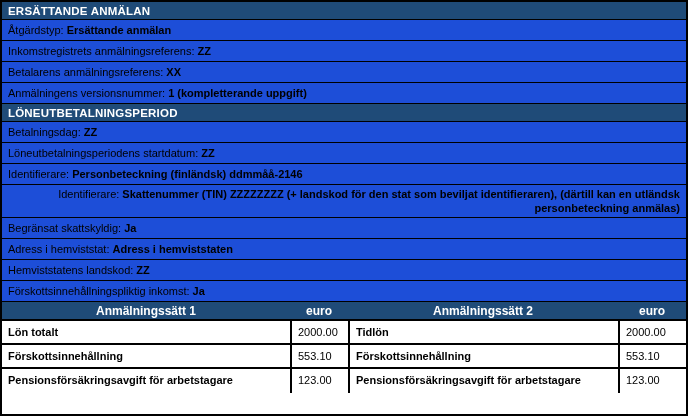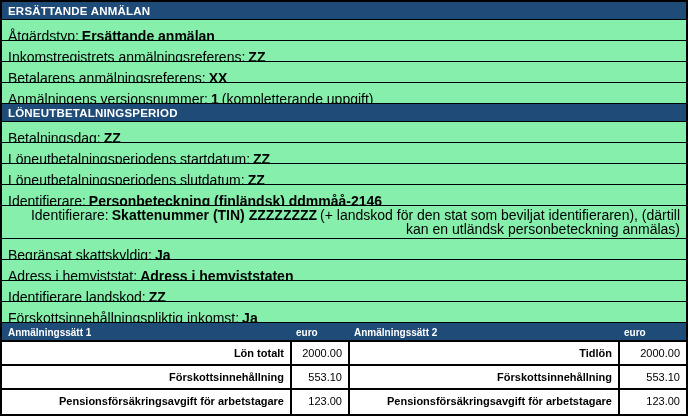--- a/index.html
+++ b/index.html
@@ -28,63 +28,63 @@
     line-height: 14px;
     border-bottom: 1px solid #000;
     letter-spacing: 0.2px;
     flex: none;
   }
 
   
   .info-row {
     box-sizing: border-box;
     height: 21px;
-    padding: 9px 6px 0;
-    font-size: 14px;
+    padding: 3px 6px 0;
+    font-size: 11px;
     line-height: 14px;
     border-bottom: 1px solid #000;
-    background: #86efac;
+    background: #1d4ed8;
     overflow: hidden;
     flex: none;
   }
   .info-row.double { height: 33px; padding-top: 2px; text-align: right; }
   .info-label  { font-weight: normal; }
   .info-value  { font-weight: bold; margin-left: 3px; }
-  .info-suffix { font-weight: normal; margin-left: 3px; }
+  .info-suffix { font-weight: bold; margin-left: 3px; }
 
   
   .amt-header {
     box-sizing: border-box;
     height: 19px;
     display: grid;
     grid-template-columns: 288px 58px 270px 68px;
     background: #1F4B78;
     color: #fff;
     border-bottom: 2px solid #000;
     flex: none;
   }
   .amt-header .hcell {
     box-sizing: border-box;
     padding: 2px 6px 15px;
-    font-size: 10px;
+    font-size: 12px;
     font-weight: bold;
     line-height: 15px;
     white-space: nowrap;
     overflow: hidden;
+    text-align: center;
   }
 
   .amt-row {
     box-sizing: border-box;
     height: 24px;
     display: grid;
     grid-template-columns: 288px 58px 270px 68px;
     border-bottom: 2px solid #000;
     background: #fff;
     flex: none;
-    text-align: right;
   }
   .amt-row:last-child { border-bottom: none; }
   .amt-cell {
     box-sizing: border-box;
     padding: 4px 6px 0;
     font-size: 11px;
     line-height: 14px;
     white-space: nowrap;
     overflow: hidden;
   }
@@ -98,26 +98,25 @@
 <div class="doc">
   <div id="sections">
       <div class="sec-header">ERSÄTTANDE ANMÄLAN</div>
       <div class="info-row"><span class="info-label">Åtgärdstyp:</span><span class="info-value">Ersättande anmälan</span></div>
       <div class="info-row"><span class="info-label">Inkomstregistrets anmälningsreferens:</span><span class="info-value">ZZ</span></div>
       <div class="info-row"><span class="info-label">Betalarens anmälningsreferens:</span><span class="info-value">XX</span></div>
       <div class="info-row"><span class="info-label">Anmälningens versionsnummer:</span><span class="info-value">1</span><span class="info-suffix">(kompletterande uppgift)</span></div>
       <div class="sec-header">LÖNEUTBETALNINGSPERIOD</div>
       <div class="info-row"><span class="info-label">Betalningsdag:</span><span class="info-value">ZZ</span></div>
       <div class="info-row"><span class="info-label">Löneutbetalningsperiodens startdatum:</span><span class="info-value">ZZ</span></div>
-      <div class="info-row"><span class="info-label">Löneutbetalningsperiodens slutdatum:</span><span class="info-value">ZZ</span></div>
       <div class="info-row"><span class="info-label">Identifierare:</span><span class="info-value">Personbeteckning (finländsk) ddmmåå-2146</span></div>
       <div class="info-row double"><span class="info-label">Identifierare:</span><span class="info-value">Skattenummer (TIN) ZZZZZZZZ</span><span class="info-suffix">(+ landskod för den stat som beviljat identifieraren), (därtill kan en utländsk personbeteckning anmälas)</span></div>
       <div class="info-row"><span class="info-label">Begränsat skattskyldig:</span><span class="info-value">Ja</span></div>
       <div class="info-row"><span class="info-label">Adress i hemviststat:</span><span class="info-value">Adress i hemviststaten</span></div>
-      <div class="info-row"><span class="info-label">Identifierare landskod:</span><span class="info-value">ZZ</span></div>
+      <div class="info-row"><span class="info-label">Hemviststatens landskod:</span><span class="info-value">ZZ</span></div>
       <div class="info-row"><span class="info-label">Förskottsinnehållningspliktig inkomst:</span><span class="info-value">Ja</span></div>
     </div>
   <div id="amt-header" class="amt-header">
       <div class="hcell">Anmälningssätt 1</div>
       <div class="hcell">euro</div>
       <div class="hcell">Anmälningssätt 2</div>
       <div class="hcell">euro</div>
     </div>
   <div id="amt-body">
       <div class="amt-row">

